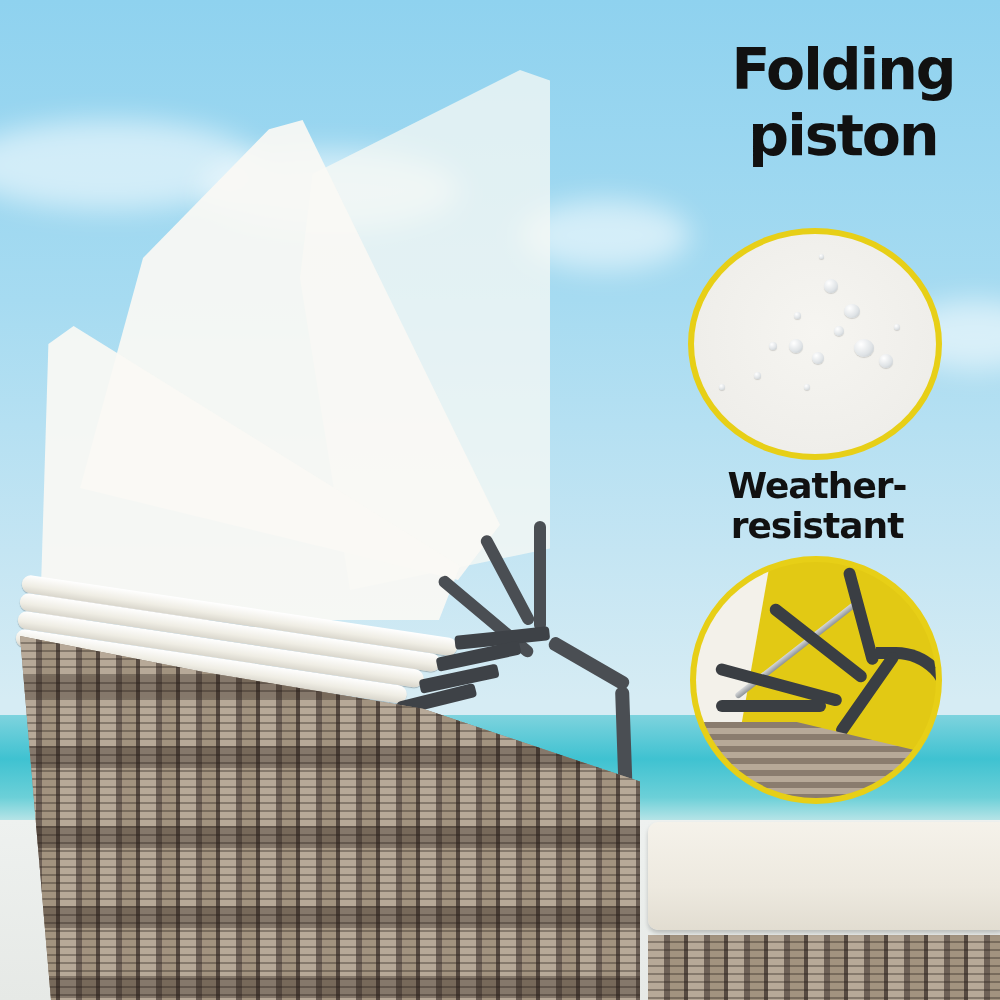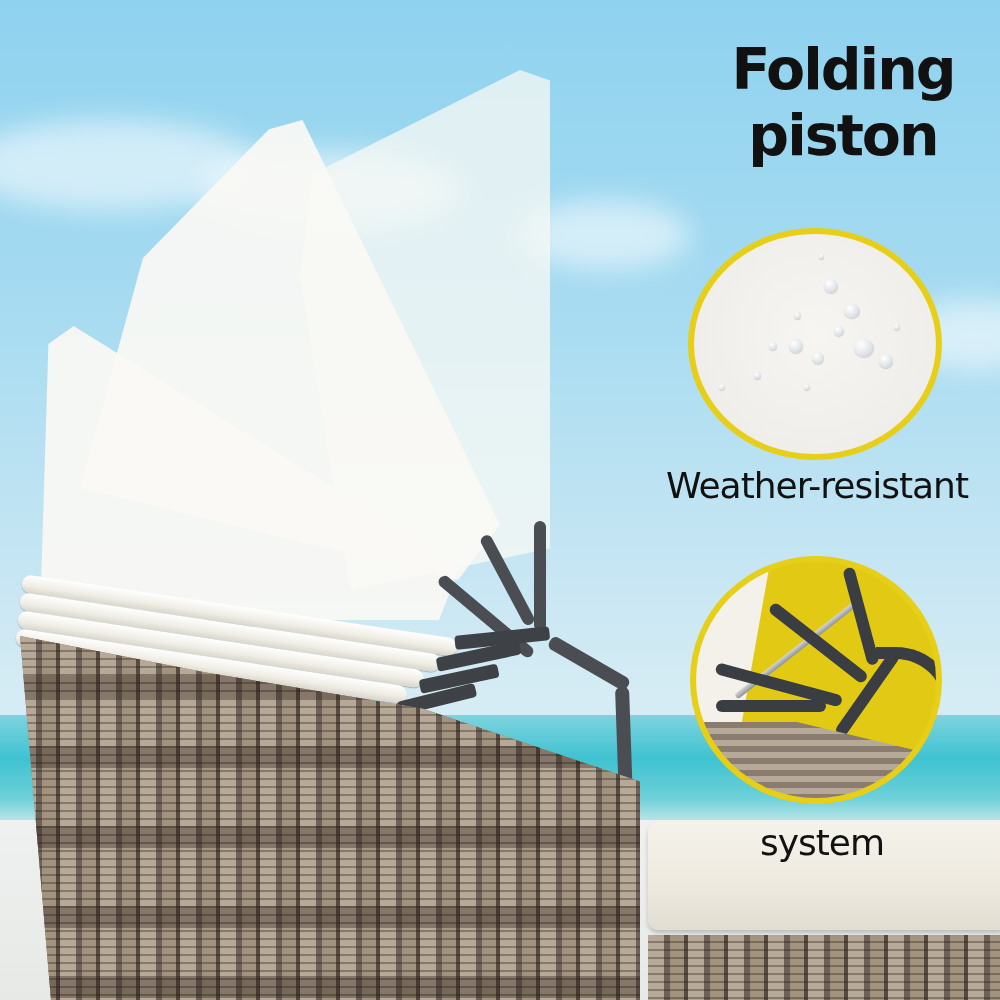--- a/index.html
+++ b/index.html
@@ -96,30 +96,29 @@
     <span class="drop" style="left:185px;top:120px;width:14px;height:14px;"></span>
     <span class="drop" style="left:75px;top:108px;width:8px;height:8px;"></span>
     <span class="drop" style="left:100px;top:78px;width:7px;height:7px;"></span>
     <span class="drop" style="left:60px;top:138px;width:7px;height:7px;"></span>
     <span class="drop" style="left:25px;top:150px;width:6px;height:6px;"></span>
     <span class="drop" style="left:200px;top:90px;width:6px;height:6px;"></span>
     <span class="drop" style="left:125px;top:20px;width:5px;height:5px;"></span>
     <span class="drop" style="left:110px;top:150px;width:6px;height:6px;"></span>
   </span>
 </div>
-<div class="caption" style="left:662px;top:466px;width:310px;">Weather-resistant</div>
+<div class="caption" style="left:662px;top:466px;width:310px;font-weight:bold;">Weather-resistant</div>
 
 <div class="badge badge-piston" style="left:690px;top:556px;width:252px;height:248px;">
   <span>
     <span style="position:absolute;left:0;top:0;width:60px;height:160px;background:#f3f1ea;transform:skewX(-10deg);"></span>
     <span style="position:absolute;left:40px;top:132px;width:150px;height:6px;background:linear-gradient(180deg,#d6d8da,#8d9296);transform:rotate(-38deg);transform-origin:left center;border-radius:3px;"></span>
     <span style="position:absolute;left:75px;top:38px;width:120px;height:12px;background:#3a3e43;border-radius:6px;transform:rotate(38deg);transform-origin:left center;"></span>
     <span style="position:absolute;left:20px;top:100px;width:130px;height:12px;background:#3a3e43;border-radius:6px;transform:rotate(15deg);transform-origin:left center;"></span>
     <span style="position:absolute;left:20px;top:138px;width:110px;height:12px;background:#3a3e43;border-radius:6px;transform:rotate(0deg);transform-origin:left center;"></span>
     <span style="position:absolute;left:152px;top:0px;width:100px;height:12px;background:#3a3e43;border-radius:6px;transform:rotate(75deg);transform-origin:left center;"></span>
     <span style="position:absolute;left:180px;top:85px;width:80px;height:150px;border:12px solid #3a3e43;border-bottom:none;border-left:none;border-radius:0 60px 0 0;box-sizing:border-box;"></span>
     <span style="position:absolute;left:100px;top:85px;width:100px;height:12px;background:#3a3e43;border-radius:6px;transform:rotate(-55deg);transform-origin:right center;"></span>
     <span style="position:absolute;left:0;top:160px;width:252px;height:90px;background:repeating-linear-gradient(180deg,#8a7c6e 0 6px,#b7a998 6px 12px);clip-path:polygon(0% 0%, 40% 0%, 100% 40%, 100% 100%, 0% 100%);"></span>
   </span>
 </div>
 <div class="caption" style="left:672px;top:823px;width:300px;">
-  <div>system</div>
 </div>
 
 </body></html>

